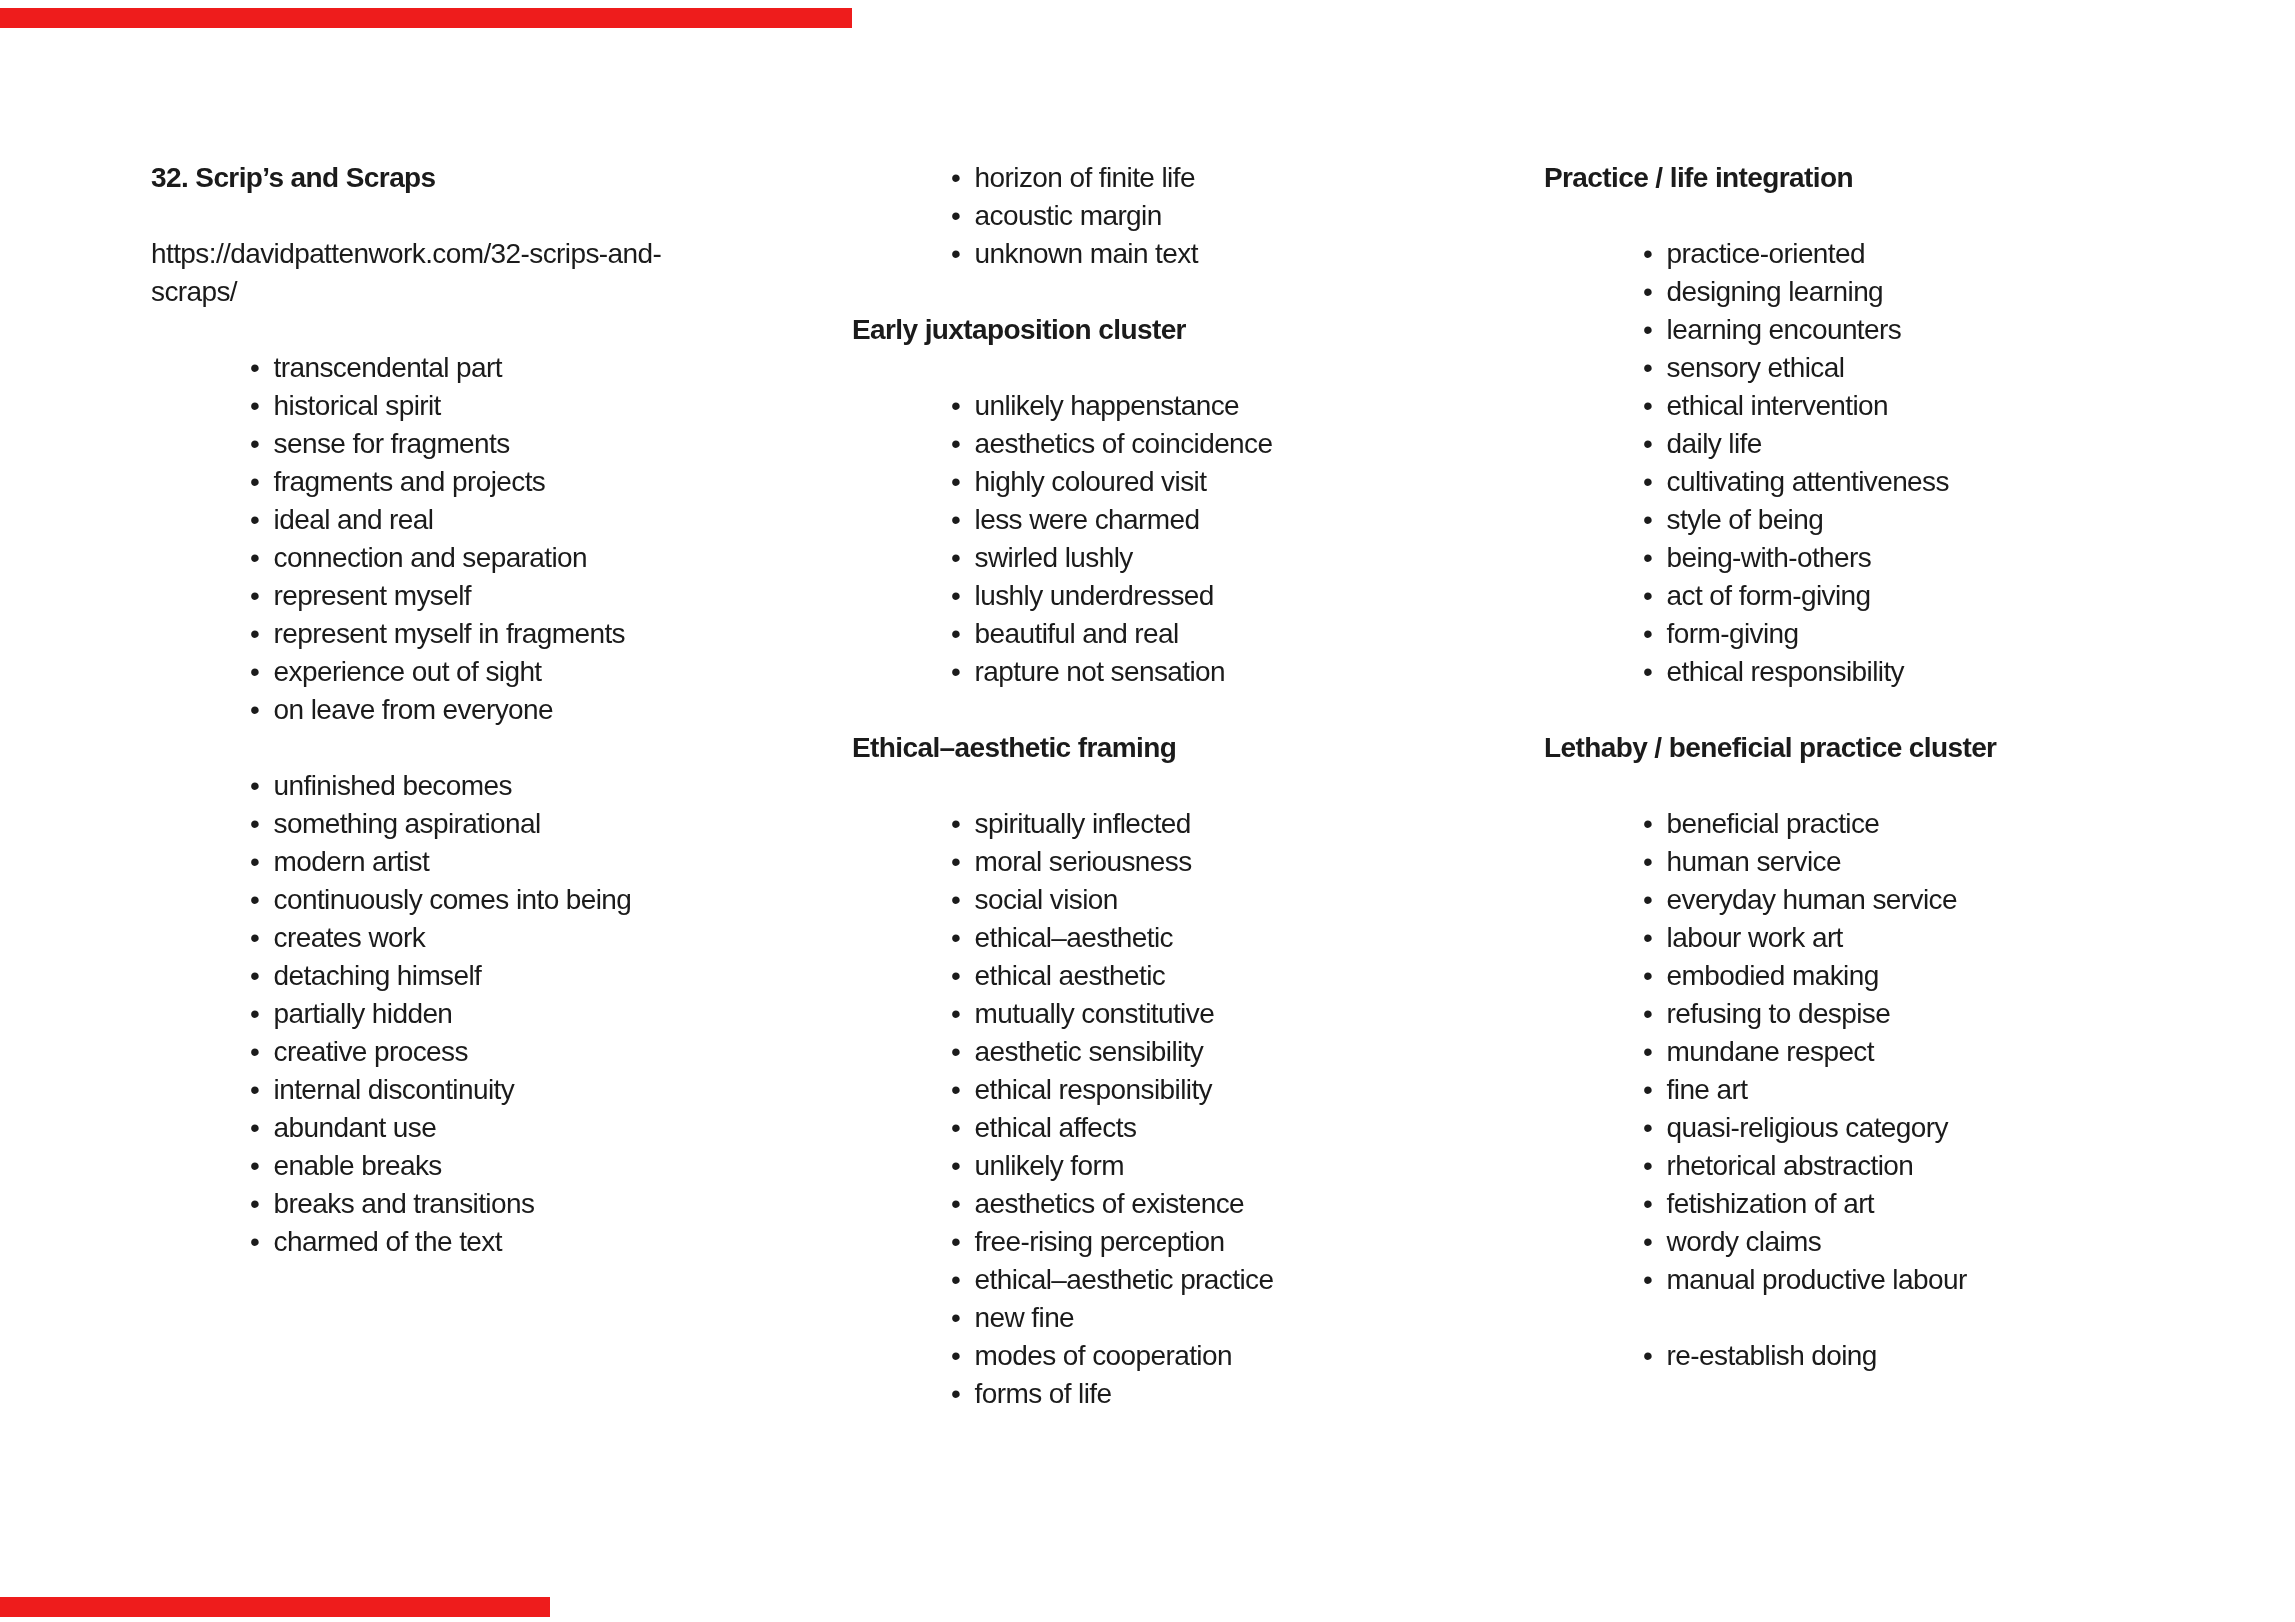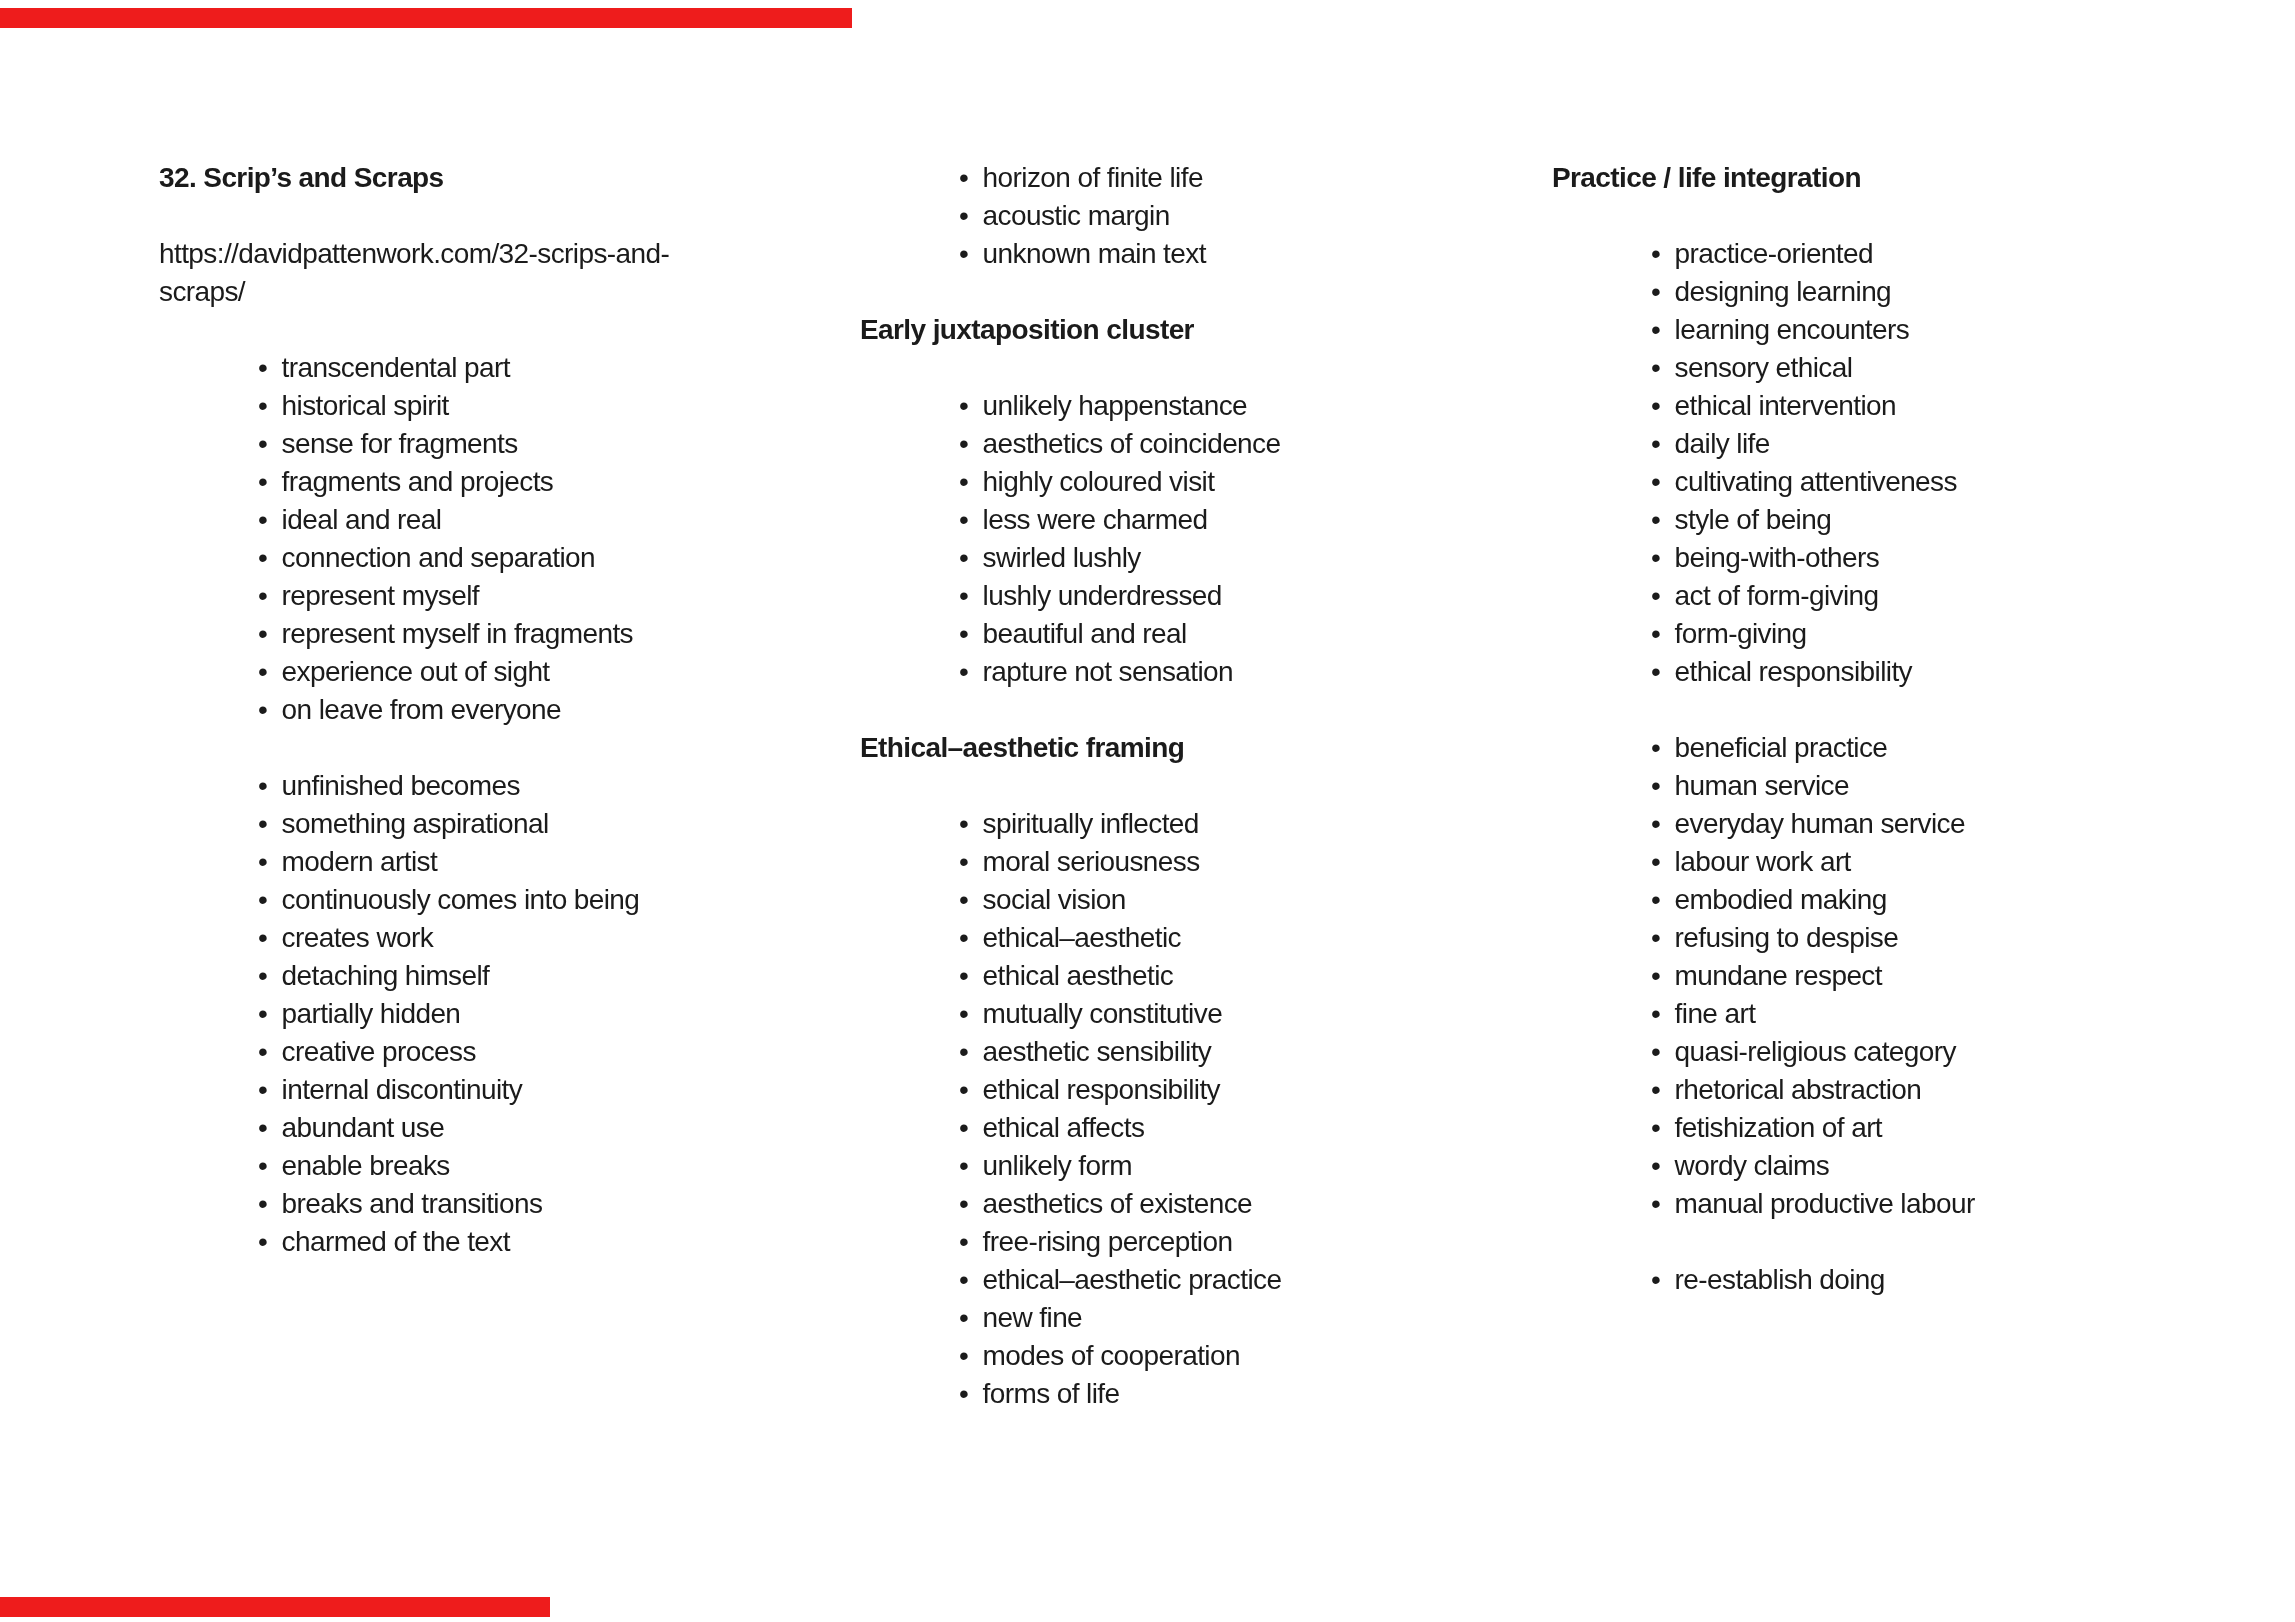--- a/index.html
+++ b/index.html
@@ -15,21 +15,21 @@
     letter-spacing: -0.6px;
     color: #1b1b1b;
   }
   .bar { position: absolute; }
   .bar-top    { left: 0; top: 7.9px;    width: 852px; height: 20.4px; }
   .bar-bottom { left: 0; bottom: 4.7px;  width: 550px;  height: 20.4px; }
   .col { position: absolute; top: 159px; }
   .col1 { left: 151px;  width: 628px; }
   .col2 { left: 852px; width: 644px; }
   .col3 { left: 1544px; width: 715px; }
-  .block { margin: 0 0 38px 8px; }
+  .block { margin: 0 0 38px 0; }
   .title, .heading { font-weight: bold; }
   .multiline { white-space: pre-line; }
   .list { padding-left: 99px; }
   .bullet-item { display: flex; align-items: baseline; }
   .dot { flex: none; width: 23.6px; }
   .bullet-text { flex: 1 1 auto; }
 </style>
 </head>
 <body>
 
@@ -304,20 +304,21 @@
         </div>
         <div class="bullet-item">
           <span class="dot">•</span>
           <span class="bullet-text">form-giving</span>
         </div>
         <div class="bullet-item">
           <span class="dot">•</span>
           <span class="bullet-text">ethical responsibility</span>
         </div>
       </div>
+    <div class="block heading">Lethaby / beneficial practice cluster</div>
     <div class="block list">
         <div class="bullet-item">
           <span class="dot">•</span>
           <span class="bullet-text">beneficial practice</span>
         </div>
         <div class="bullet-item">
           <span class="dot">•</span>
           <span class="bullet-text">human service</span>
         </div>
         <div class="bullet-item">

